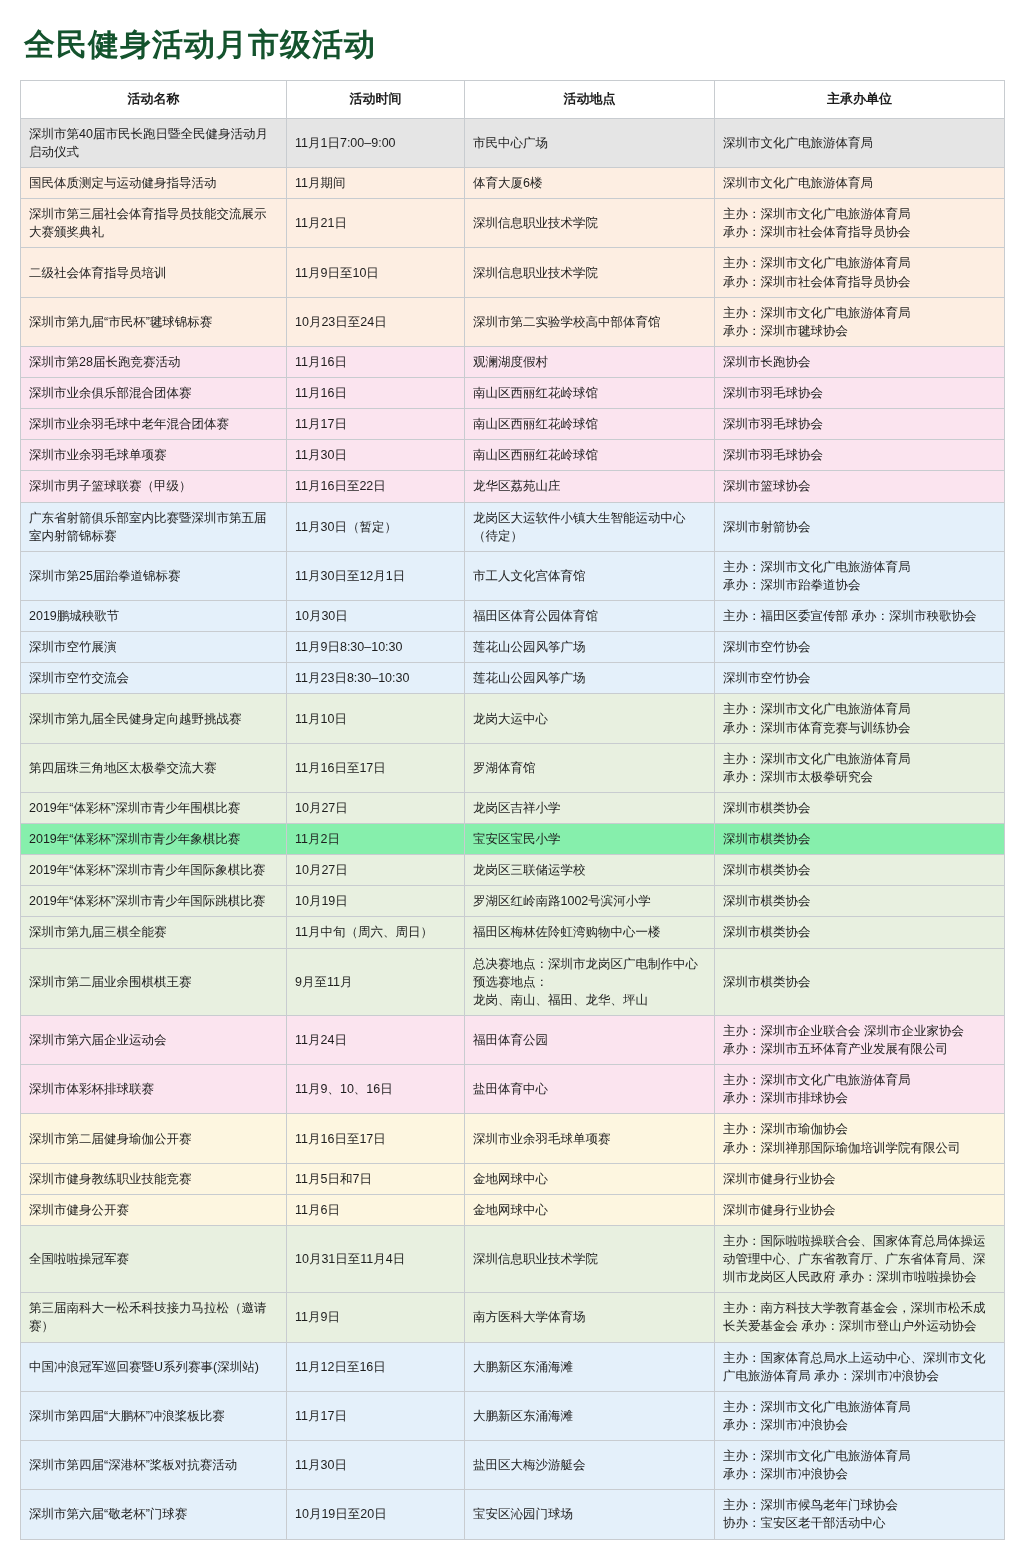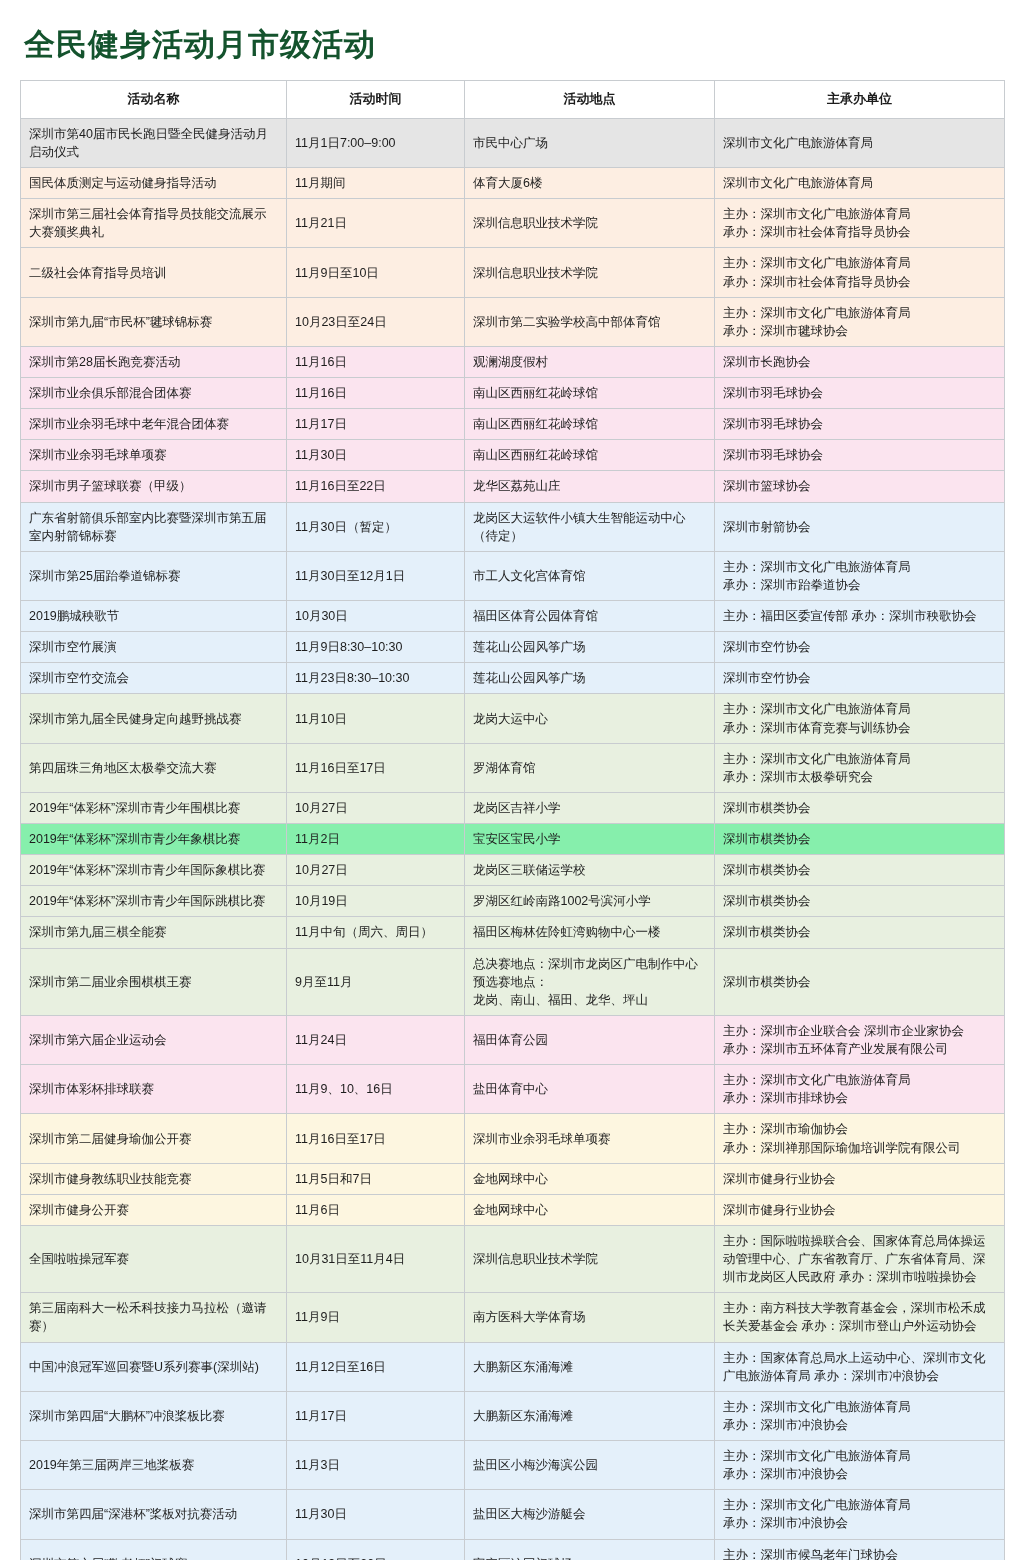--- a/index.html
+++ b/index.html
@@ -275,27 +275,20 @@
           <td class="cell-org multiline">主办：国家体育总局水上运动中心、深圳市文化广电旅游体育局  承办：深圳市冲浪协会</td>
         </tr>
         <tr style="background: rgb(228, 240, 250); padding-left: 33px;">
           <td class="cell-name multiline">深圳市第四届“大鹏杯”冲浪桨板比赛</td>
           <td class="cell-time multiline">11月17日</td>
           <td class="cell-place multiline">大鹏新区东涌海滩</td>
           <td class="cell-org multiline">主办：深圳市文化广电旅游体育局
 承办：深圳市冲浪协会</td>
         </tr>
         <tr style="background: rgb(228, 240, 250);">
-          <td class="cell-name multiline">2019年第三届两岸三地桨板赛</td>
-          <td class="cell-time multiline">11月3日</td>
-          <td class="cell-place multiline">盐田区小梅沙海滨公园</td>
-          <td class="cell-org multiline">主办：深圳市文化广电旅游体育局
-承办：深圳市冲浪协会</td>
-        </tr>
-        <tr style="background: rgb(228, 240, 250);">
           <td class="cell-name multiline">深圳市第四届“深港杯”桨板对抗赛活动</td>
           <td class="cell-time multiline">11月30日</td>
           <td class="cell-place multiline">盐田区大梅沙游艇会</td>
           <td class="cell-org multiline">主办：深圳市文化广电旅游体育局
 承办：深圳市冲浪协会</td>
         </tr>
         <tr style="background: rgb(228, 240, 250);">
           <td class="cell-name multiline">深圳市第六届“敬老杯”门球赛</td>
           <td class="cell-time multiline">10月19日至20日</td>
           <td class="cell-place multiline">宝安区沁园门球场</td>

